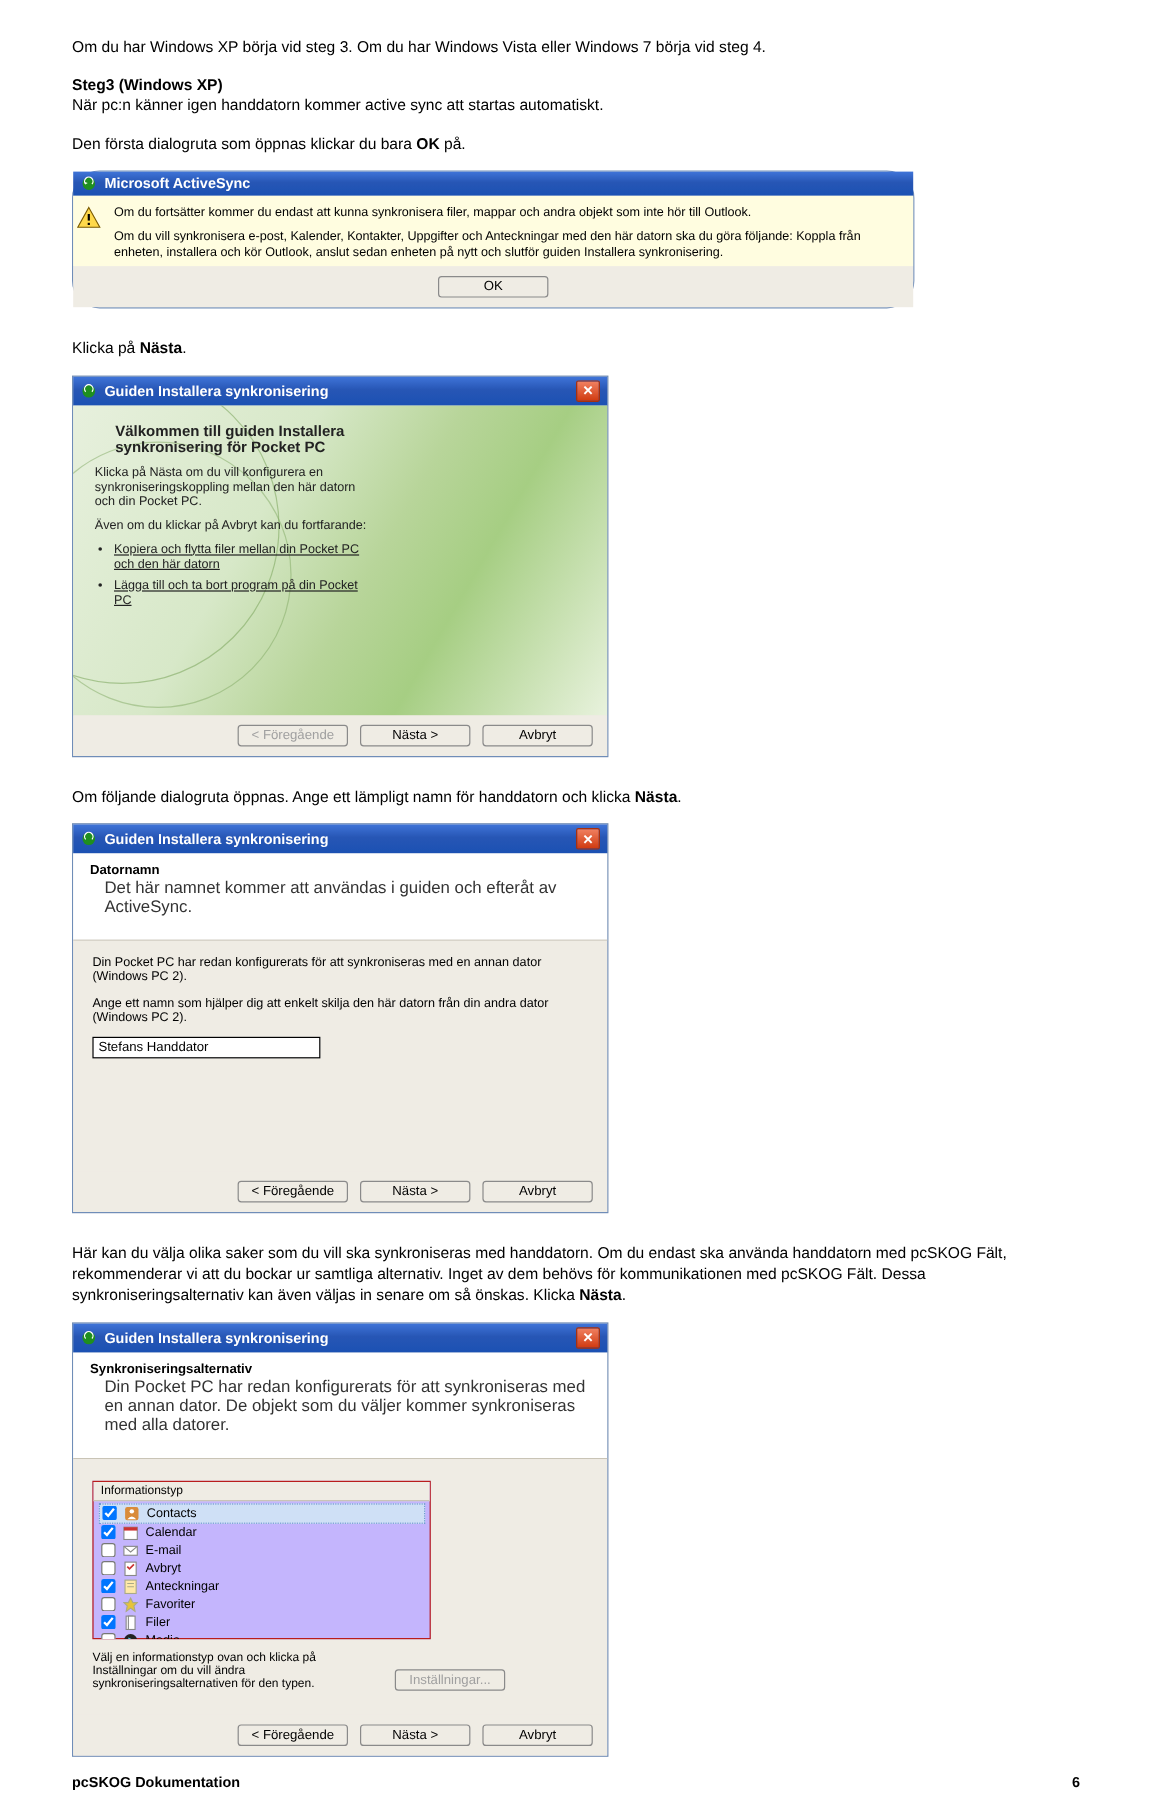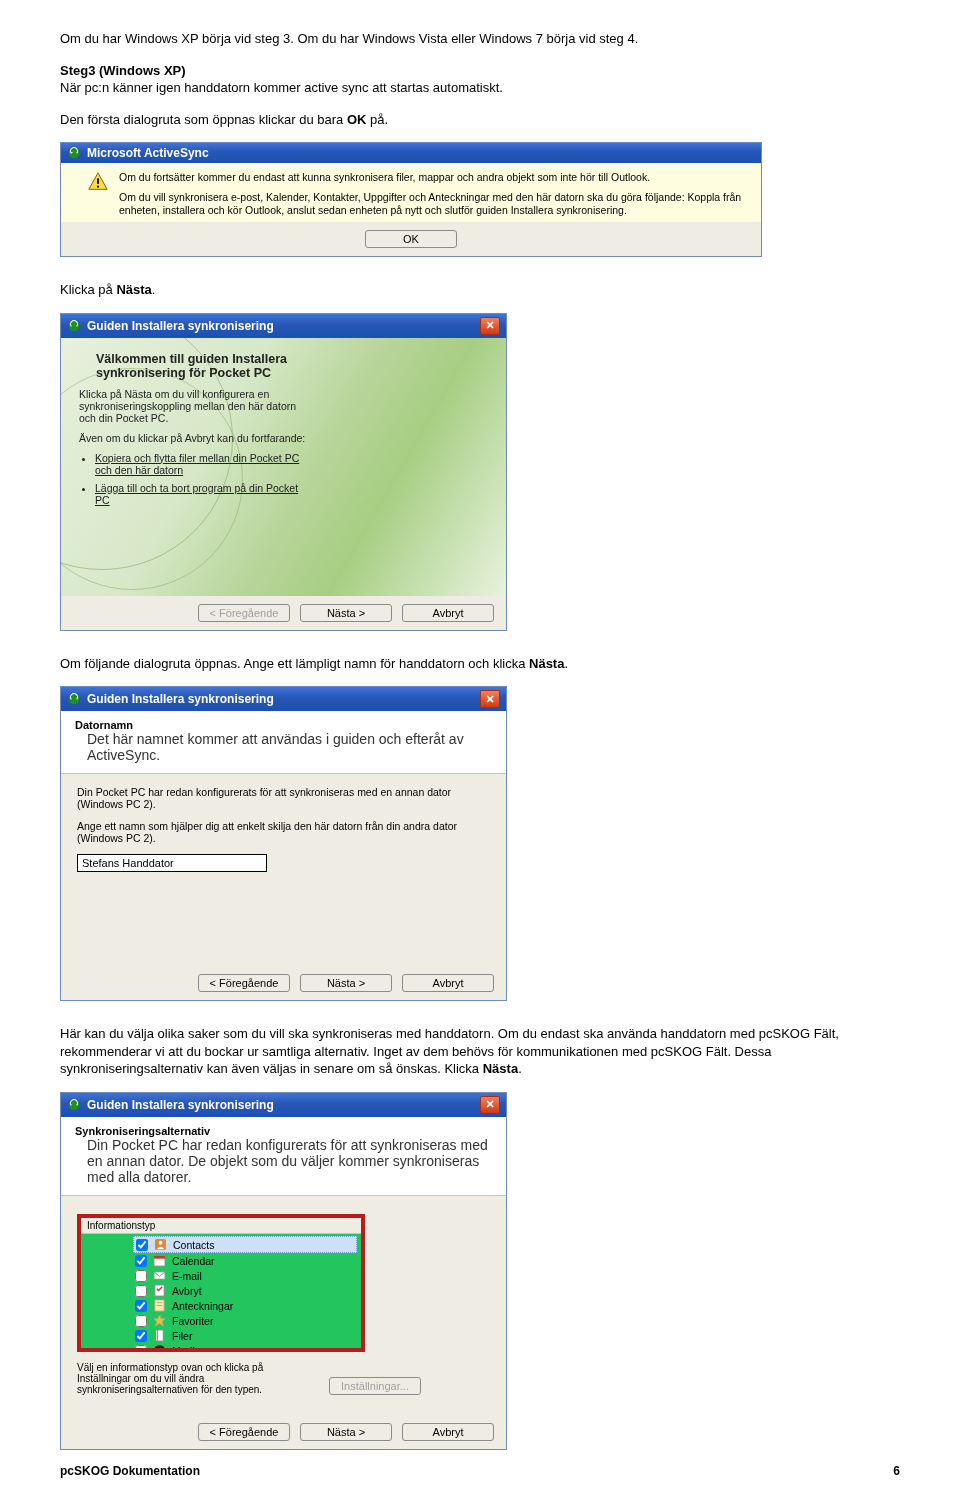--- a/index.html
+++ b/index.html
@@ -71,24 +71,24 @@
   }
   .btnrow {
     display: flex;
     justify-content: flex-end;
     gap: 10px;
     padding: 8px 12px;
     background: #efece4;
   }
   .btnrow.center { justify-content: center; }
   
-  .as-dialog { width: 700px; }
+  .as-dialog { width: 700px; border-radius: 23px; }
   .as-body {
     background: #fffde0;
-    padding: 8px 10px 4px 26px;
+    padding: 8px 10px 4px 2px;
     display: flex;
     gap: 10px;
     font-size: 10.5px;
     line-height: 1.3;
   }
   .warn-icon {
     width: 22px; height: 22px;
     flex: 0 0 22px;
   }
   .warn-icon svg { width: 22px; height: 22px; }
@@ -128,64 +128,63 @@
     margin: 0 0 8px 17px;
     font-size: 12.5px;
     font-weight: bold;
   }
   .wiz-welcome-text p { margin: 0 0 8px 0; }
   .wiz-welcome-text ul { margin: 4px 0 0 16px; padding: 0; }
   .wiz-welcome-text li { margin-bottom: 6px; text-decoration: underline; }
   .wiz-body-header {
     background: #fff;
     border-bottom: 1px solid #c9c4b6;
-    padding: 8px 14px 10px 14px;
+    padding: 8px 14px 20px 14px;
   }
   .wiz-body-header .hdr-title { font-weight: bold; font-size: 11px; }
   .wiz-body-header .hdr-sub { font-size: 14px; margin-left: 12px; color: #333; }
   .wiz-body-main {
     background: #efece4;
     padding: 12px 16px 20px 16px;
     font-size: 10.5px;
     min-height: 160px;
   }
   .wiz-body-main p { margin: 0 0 10px 0; }
   .text-input {
     display: block;
     width: 180px;
     border: 1px solid #000000;
     padding: 2px 4px;
     font-size: 11px;
     background: #fff;
   }
   
   .sync-panel {
-    border: 4px solid #b91c1c;
-    background: #22c55e;
+    border: 1px solid #b91c1c;
+    background: #c4b5fd;
     width: 280px;
     margin-top: 6px;
   }
   .sync-panel-hd {
     background: #efece4;
     border-bottom: 1px solid #c9c4b6;
     padding: 2px 6px;
     font-size: 10px;
   }
   .sync-list {
     max-height: 110px;
     overflow: auto;
     padding: 2px 4px;
   }
   .sync-row {
     display: flex;
-    align-items: flex-end;
+    align-items: center;
     gap: 6px;
     font-size: 10.5px;
     padding: 1px 2px;
-    margin-left: 48px;
   }
   .sync-row input[type=checkbox] {
     width: 12px; height: 12px; margin: 0;
   }
   .sync-row .type-icon { width: 13px; height: 13px; display:inline-block; }
   .sync-row.selected { background: #cfe0f6; border: 1px dotted #7199d0; }
   .sync-footer {
     display: flex;
     align-items: flex-end;
     gap: 12px;

